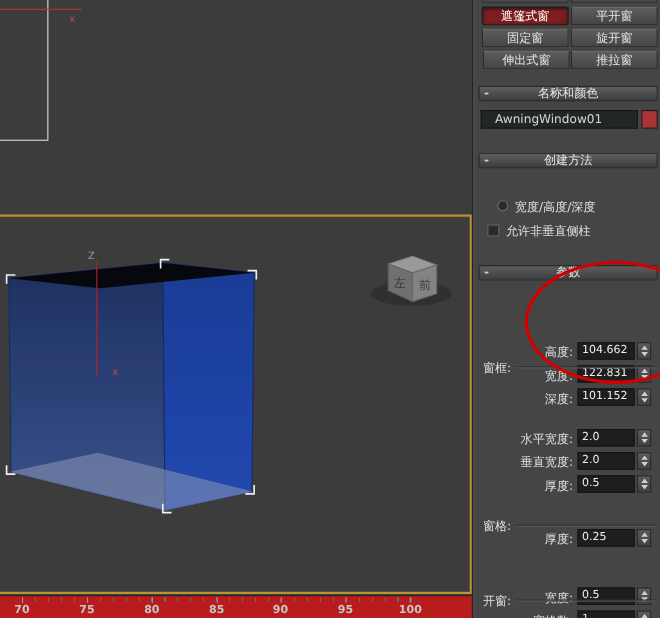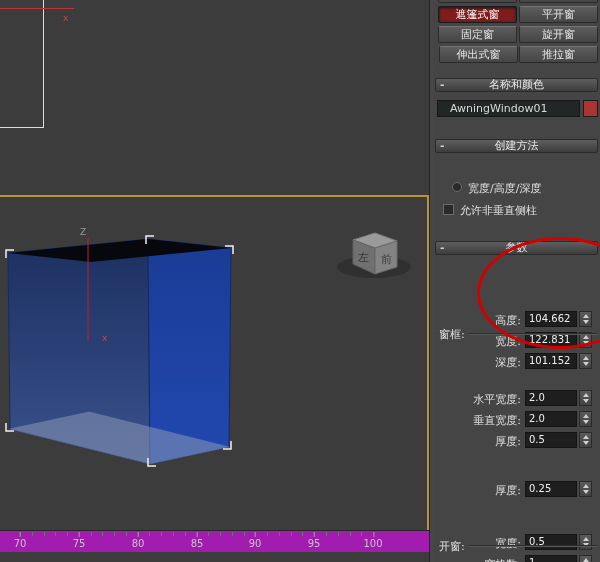--- a/index.html
+++ b/index.html
@@ -6,22 +6,22 @@
   .screen{position:relative;width:600px;height:562px;background:#3c3c3c;overflow:hidden;
           font-family:"DejaVu Sans",sans-serif;-webkit-font-smoothing:antialiased;}
   
   .vpl{position:absolute;background:#dcdcdc;z-index:1;}
   .redline{position:absolute;background:#bb3333;z-index:1;}
   .red-x-top{position:absolute;left:63px;top:13px;color:#cc4444;font-size:9px;z-index:1;}
   .vp-svg{position:absolute;left:0;top:0;z-index:2;}
   .active-border{position:absolute;left:-3px;top:195px;width:432px;height:345px;
                  border:2px solid #b9952f;box-sizing:border-box;z-index:3;pointer-events:none;}
   
-  .ruler{position:absolute;left:0;top:530px;width:429px;height:21px;background:#a21caf;
-         border-top:1px solid #272727;z-index:3;}
+  .ruler{position:absolute;left:0;top:541px;width:429px;height:21px;background:#b91c1c;
+         border-top:1px solid #272727;z-index:3;font-weight:bold;}
   .ruler::before{content:'';position:absolute;left:20px;top:1px;width:355px;height:4px;
                  background:repeating-linear-gradient(to right,#6e6e6e 0 1px,transparent 1px 11.77px);}
   .tick{position:absolute;top:7px;transform:translateX(-50%);color:#c6c6c6;font-size:10px;}
   .tick::before{content:'';position:absolute;left:50%;top:-6px;width:1px;height:5px;background:#9a9a9a;}
   
   .divider{position:absolute;left:429px;top:0;width:4px;height:562px;background:#474747;
            border-left:1px solid #242424;z-index:9;}
   .panel{position:absolute;left:433px;top:0;width:167px;height:562px;background:#454545;z-index:10;}
   .panel *{box-sizing:border-box;}
   .btn{position:absolute;width:79px;height:17px;background:linear-gradient(#5d5d5d,#454545);
@@ -224,20 +224,24 @@
 
     <div class="spin-row" style="top:436px;">
       <span class="slabel">厚度:</span>
       <span class="sfield">0.25</span>
       <span class="spin">
           <i class="su"></i>
           <i class="sd"></i>
         </span>
     </div>
 
+    <div class="section" style="top:472px;">
+      <span class="sec-line"></span>
+      <span class="sec-label">窗格:</span>
+    </div>
     <div class="spin-row" style="top:489px;">
       <span class="slabel">宽度:</span>
       <span class="sfield">0.5</span>
       <span class="spin">
           <i class="su"></i>
           <i class="sd"></i>
         </span>
     </div>
     <div class="spin-row" style="top:510px;">
       <span class="slabel">窗格数:</span>

